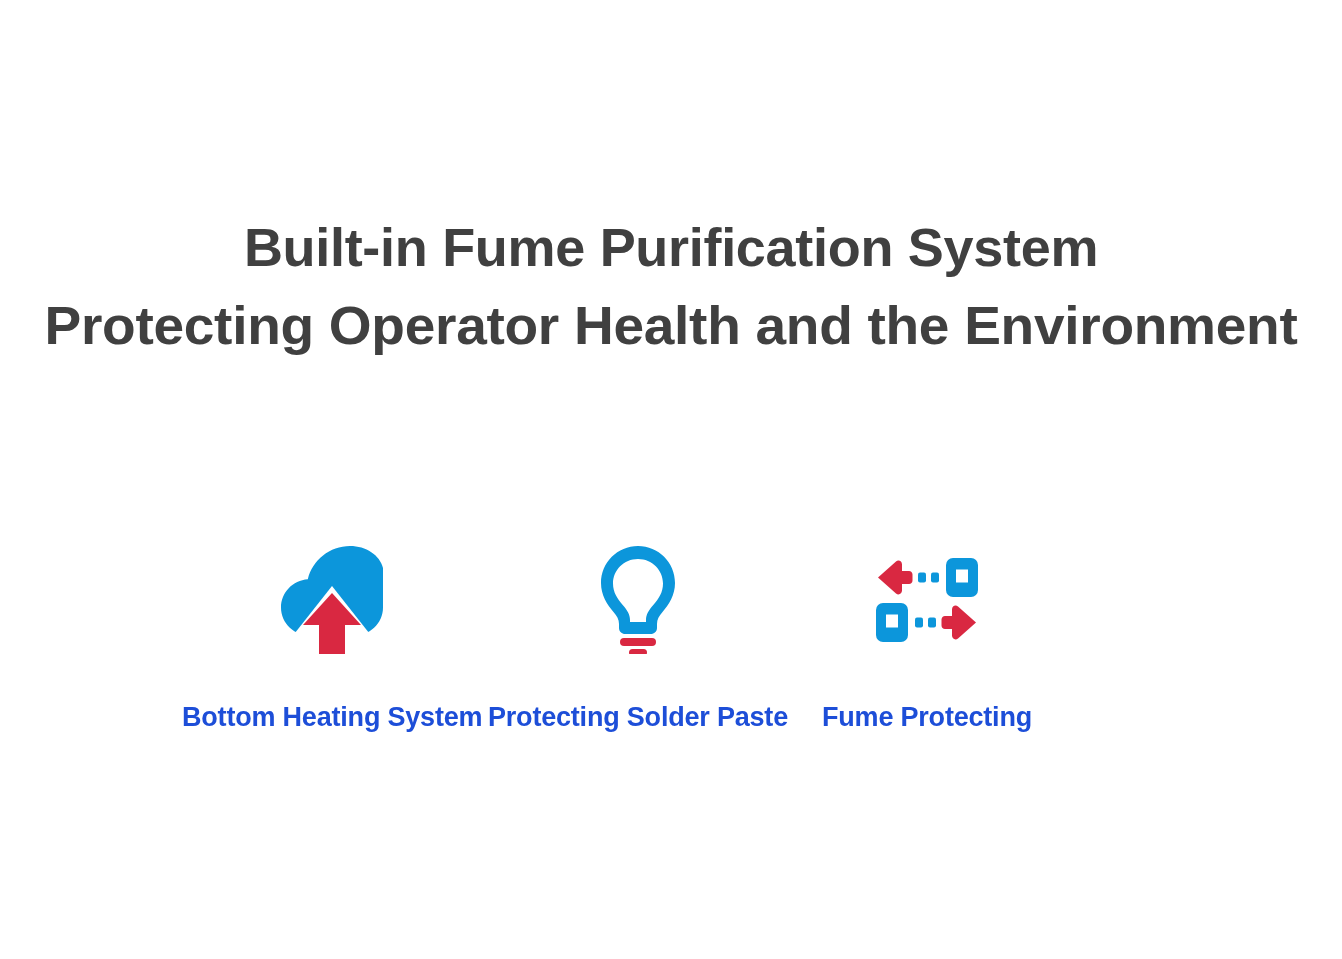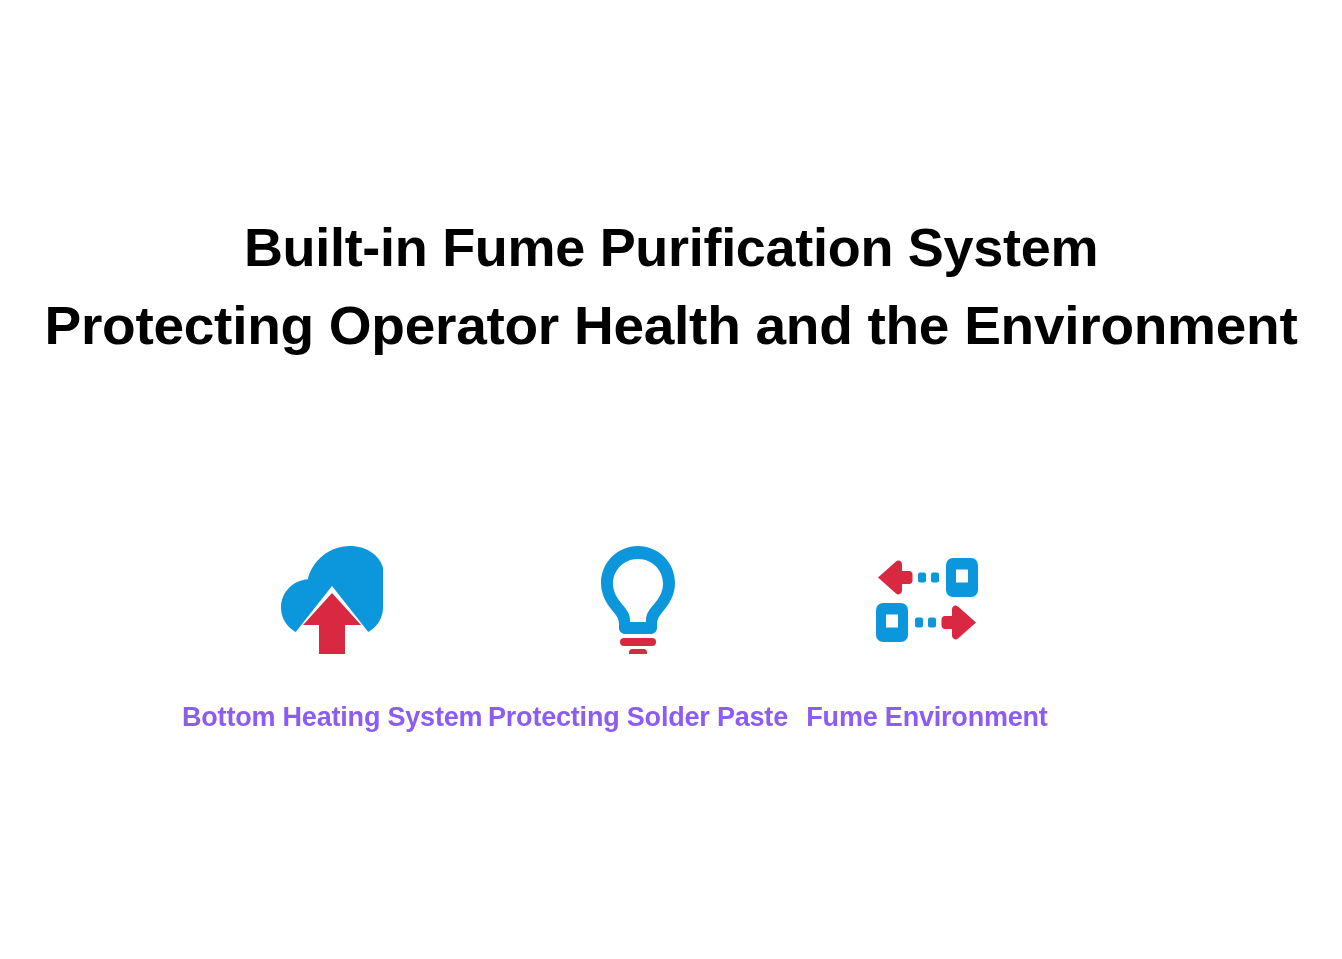--- a/index.html
+++ b/index.html
@@ -22,21 +22,21 @@
     background: #ffffff;
   }
 
   
   .heading {
     position: absolute;
     left: 0;
     top: 208px;
     width: 1342px;
     text-align: center;
-    color: #000000;
+    color: #404040;
     font-weight: bold;
     font-size: 54px;
     line-height: 78px;
     letter-spacing: -0.3px;
     -webkit-font-smoothing: antialiased;
   }
   .heading .line {
     display: block;
     white-space: nowrap;
   }
@@ -75,21 +75,21 @@
     display: flex;
     align-items: center;
     justify-content: center;
   }
   .feature-label {
     position: absolute;
     left: 0;
     top: 162px;
     width: 300px;
     text-align: center;
-    color: #8b5cf6;
+    color: #1d4ed8;
     font-size: 27px;
     font-weight: bold;
     white-space: nowrap;
     letter-spacing: -0.2px;
   }
 </style>
 </head>
 <body>
 
 <div class="slide">
@@ -189,17 +189,17 @@
                    L69 60
                    C67 60 65.5 61.6 65.5 63.6
                    L65.5 69.4
                    C65.5 71.4 67 73 69 73
                    L76 73
                    L76 79.6
                    C76 82.9 79.5 84.7 82 82.5
                    L100 66.5 Z" fill="#d92841"></path>
         </svg>
       </div>
-      <div class="feature-label">Fume Environment</div>
+      <div class="feature-label">Fume Protecting</div>
     </div>
 
   </div>
 </div>
 
 </body></html>

